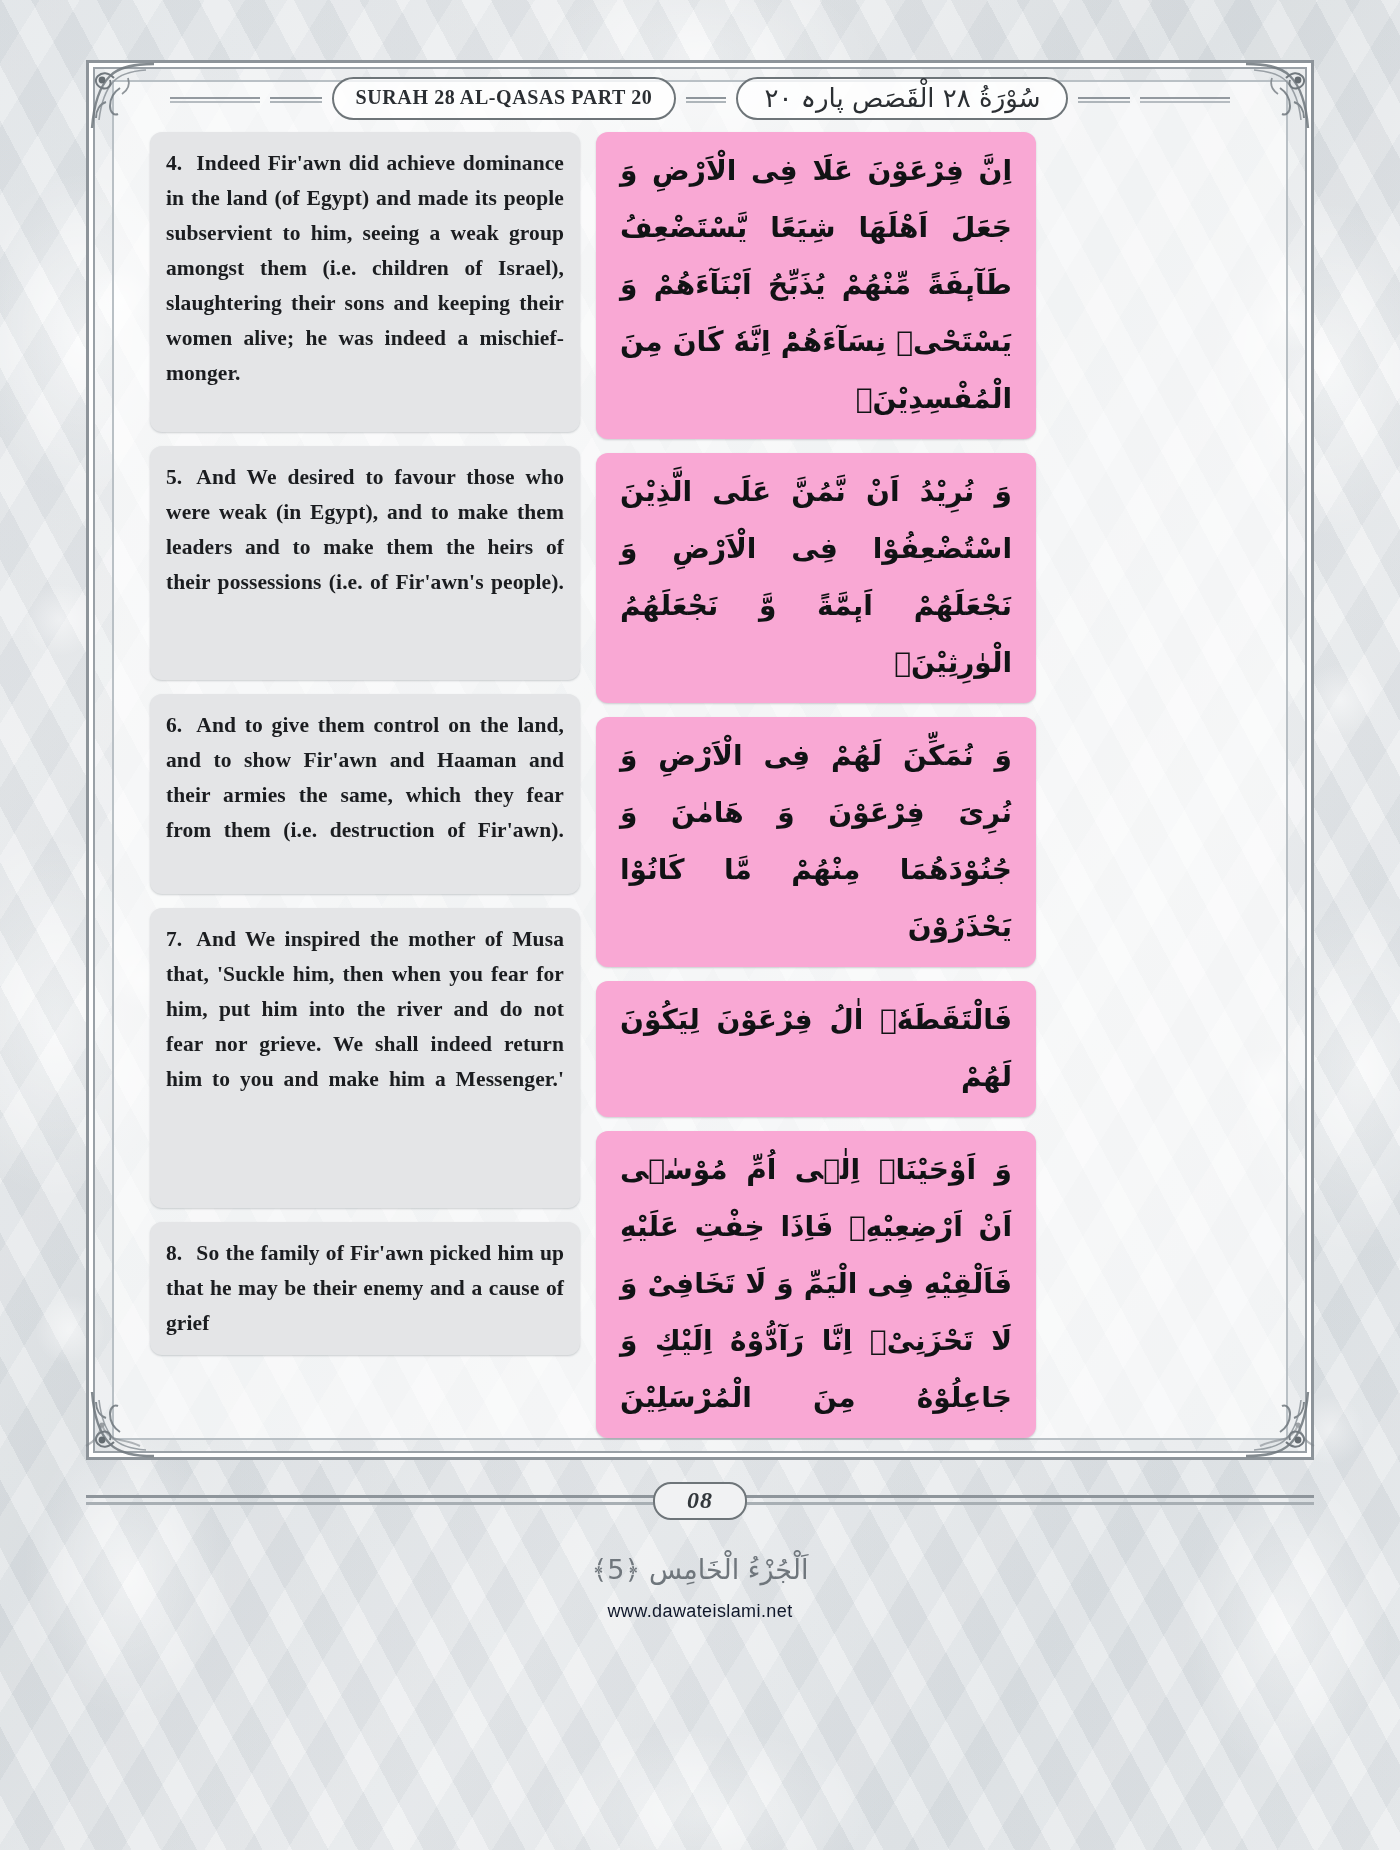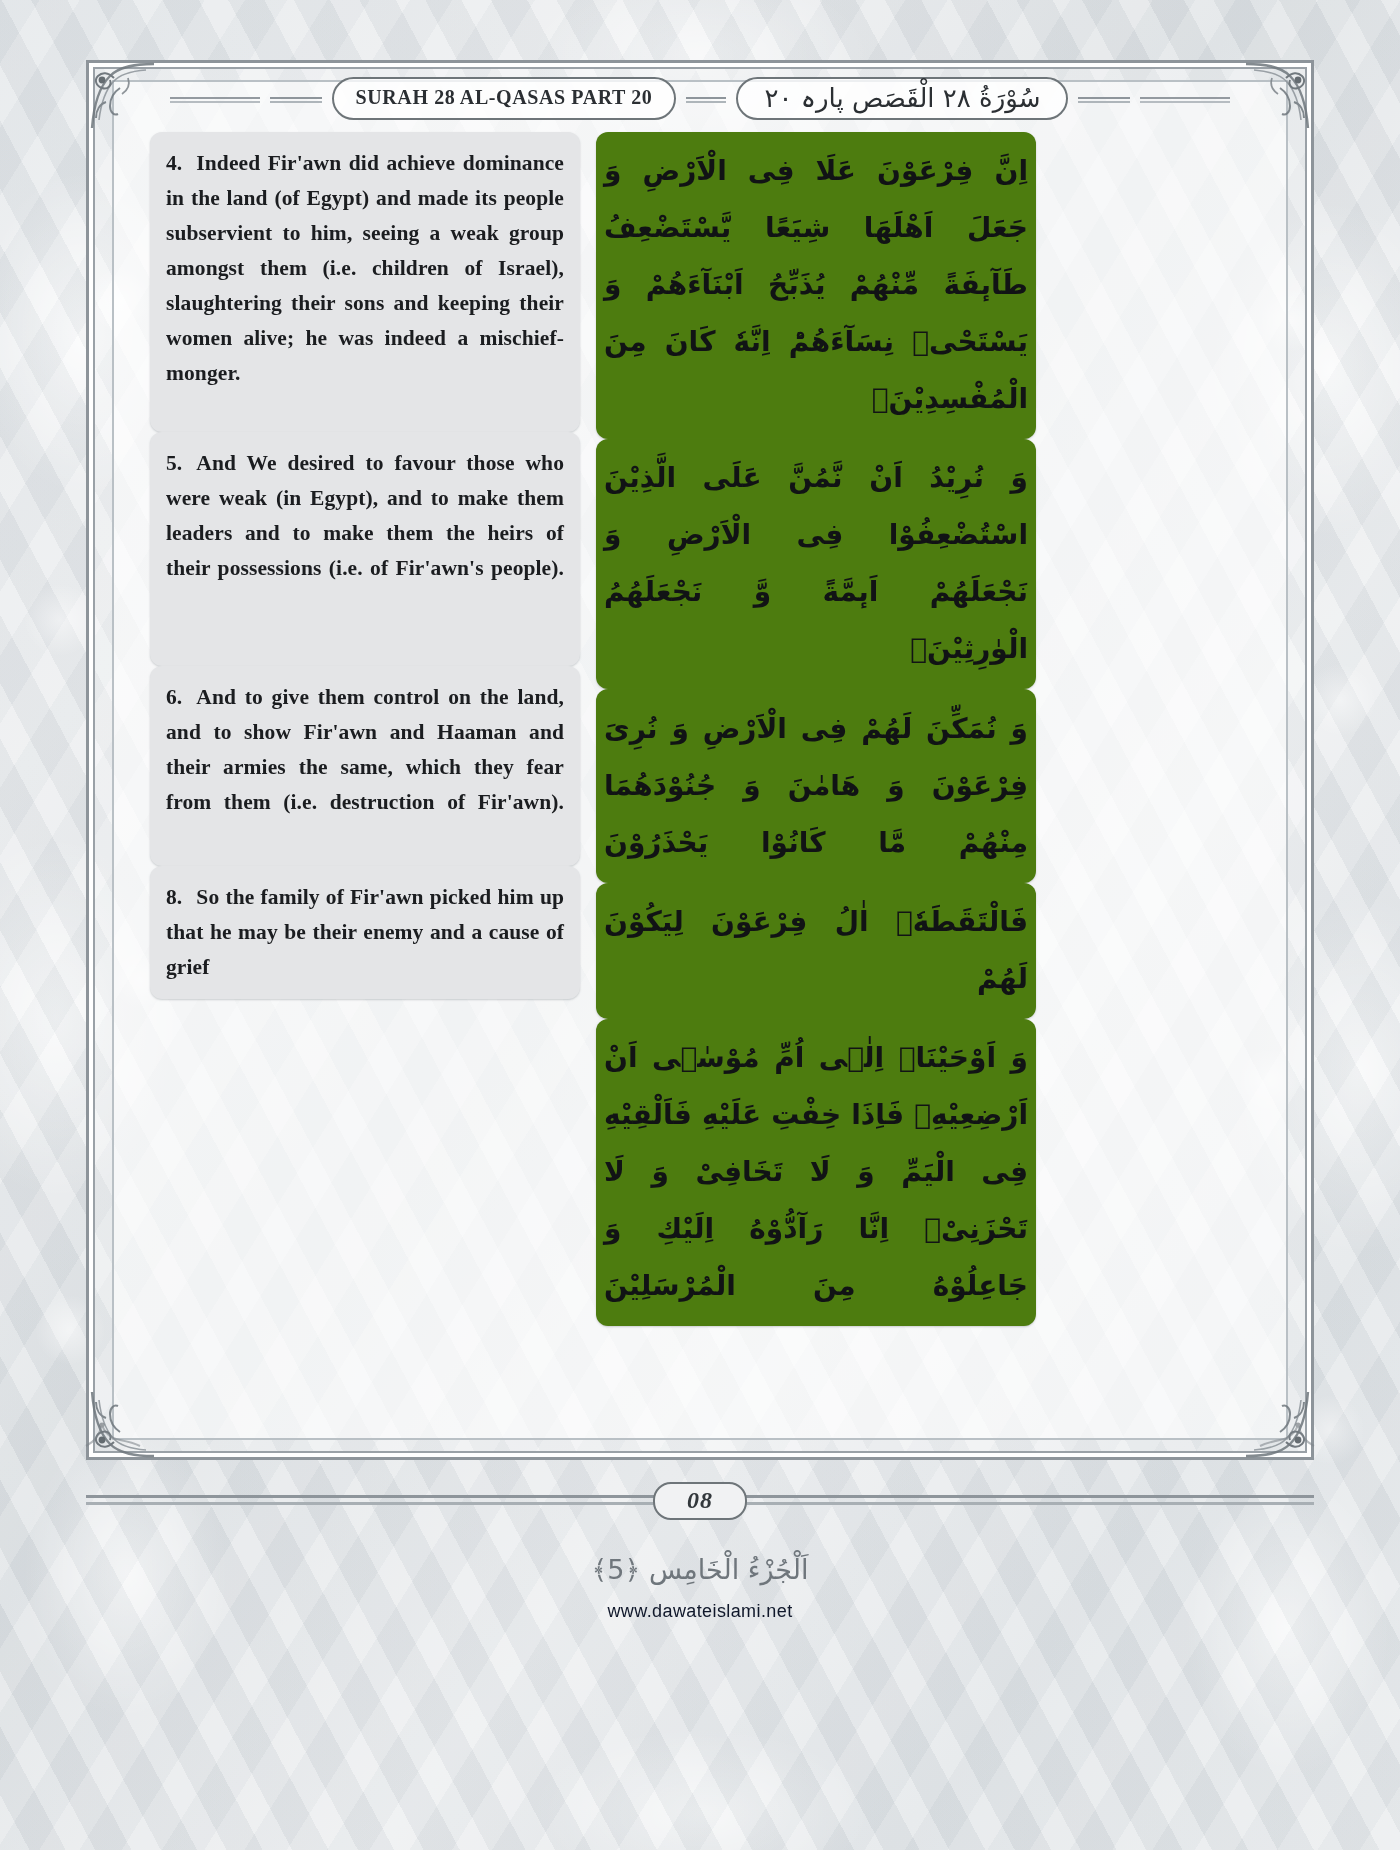--- a/index.html
+++ b/index.html
@@ -102,21 +102,21 @@
   }
   .hdr-spacer{flex:1 1 auto;height:2px;background:#949aa0;box-shadow:0 4px 0 #b6bcc1;max-width:90px;}
 
   
   .body-area{
     position:absolute;
     left:150px;top:132px;right:150px;
     z-index:7;
     display:flex;gap:16px;
   }
-  .col{display:flex;flex-direction:column;gap:0;}
+  .col{display:flex;flex-direction:column;gap:14px;}
   .col-en{width:430px;}
   .col-ar{width:440px;}
 
   .panel{
     background:#e4e5e7;
     border-radius:12px;
     padding:14px 16px 14px;
     box-shadow:0 1px 2px rgba(120,128,135,.35);
   }
   .panel-en p{
@@ -127,23 +127,23 @@
     font-size:21.5px;
     line-height:35px;
     color:#1b1d20;
     font-weight:600;
     letter-spacing:.1px;
     word-spacing:.5px;
   }
   .vnum{font-weight:bold;margin-right:14px;}
 
   .panel-ar{
-    background:#4d7c0f;
+    background:#f9a8d4;
     border-radius:12px;
-    padding:10px 8px 12px;
+    padding:10px 24px 12px;
     box-shadow:0 1px 2px rgba(120,128,135,.35);
   }
   .panel-ar p{
     margin:0;
     direction:rtl;
     text-align:justify;
     text-align-last:justify;
     font-family:"DejaVu Sans", sans-serif;
     font-size:28px;
     line-height:57px;
@@ -274,20 +274,23 @@
   <div class="col col-en">
     <div class="panel panel-en h-v4">
       <p><span class="vnum">4.</span><span>Indeed Fir'awn did achieve dominance in the land (of Egypt) and made its people subservient to him, seeing a weak group amongst them (i.e. children of Israel), slaughtering their sons and keeping their women alive; he was indeed a mischief-monger.</span></p>
     </div>
     <div class="panel panel-en h-v5">
       <p><span class="vnum">5.</span><span>And We desired to favour those who were weak (in Egypt), and to make them leaders and to make them the heirs of their possessions (i.e. of Fir'awn's people).</span></p>
     </div>
     <div class="panel panel-en h-v6">
       <p><span class="vnum">6.</span><span>And to give them control on the land, and to show Fir'awn and Haaman and their armies the same, which they fear from them (i.e. destruction of Fir'awn).</span></p>
     </div>
+    <div class="panel panel-en h-v7">
+      <p><span class="vnum">7.</span><span>And We inspired the mother of Musa that, 'Suckle him, then when you fear for him, put him into the river and do not fear nor grieve. We shall indeed return him to you and make him a Messenger.'</span></p>
+    </div>
     <div class="panel panel-en h-v8">
       <p><span class="vnum">8.</span><span>So the family of Fir'awn picked him up that he may be their enemy and a cause of grief</span></p>
     </div>
   </div>
 
   <div class="col col-ar">
     <div class="panel-ar ar-v4">
       <p>اِنَّ فِرْعَوْنَ عَلَا فِى الْاَرْضِ وَ جَعَلَ اَهْلَهَا شِیَعًا یَّسْتَضْعِفُ طَآىٕفَةً مِّنْهُمْ یُذَبِّحُ اَبْنَآءَهُمْ وَ یَسْتَحْیٖ نِسَآءَهُمْؕ اِنَّهٗ كَانَ مِنَ الْمُفْسِدِیْنَ۟</p>
     </div>
     <div class="panel-ar ar-v5">

